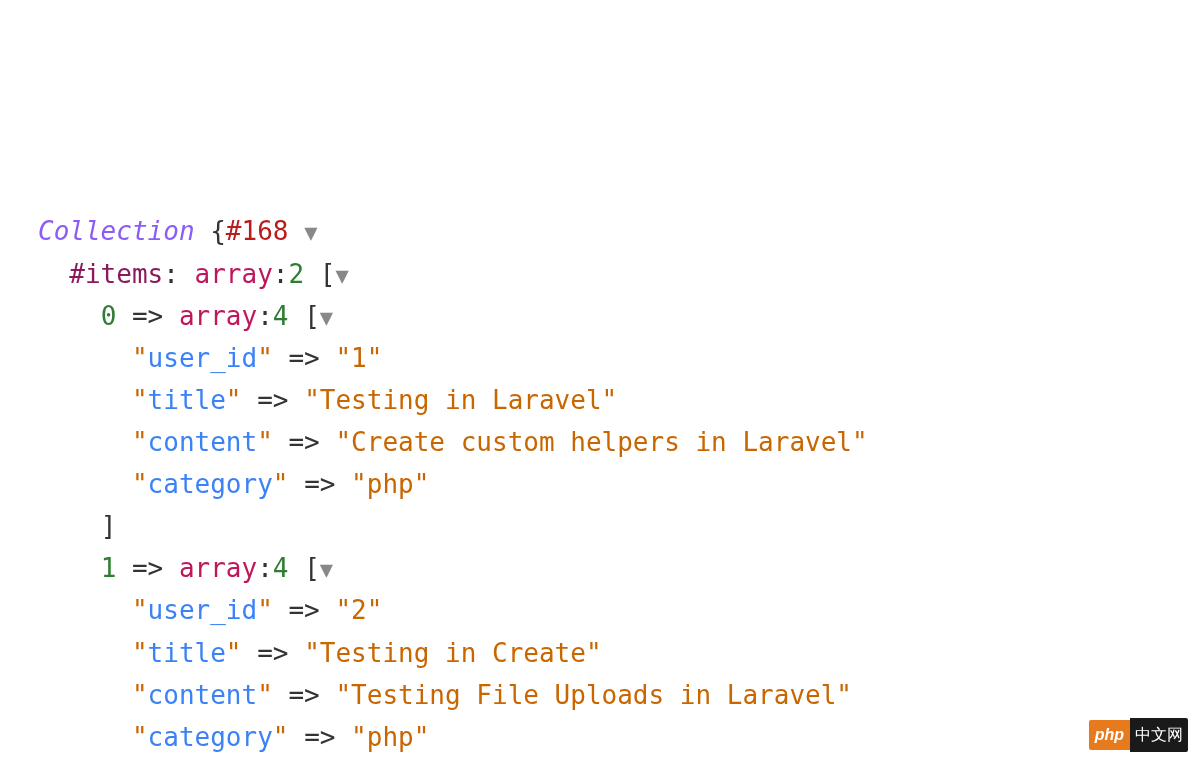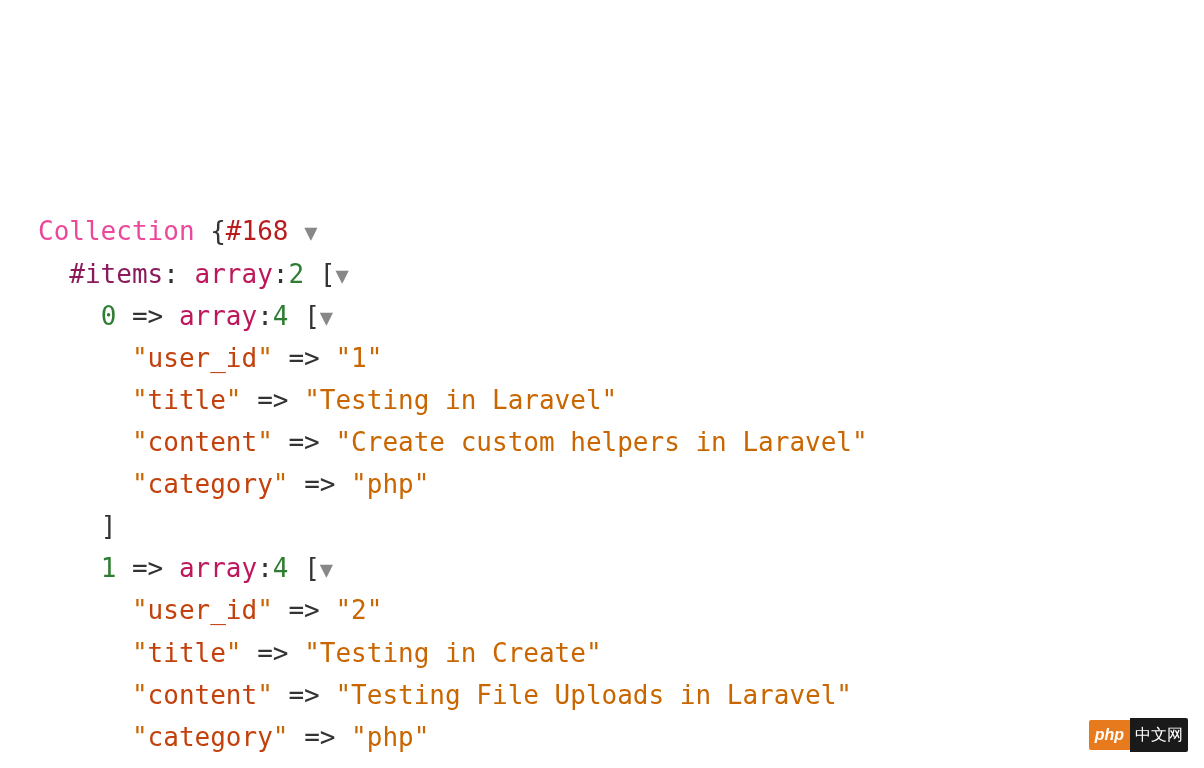--- a/index.html
+++ b/index.html
@@ -10,31 +10,31 @@
     body {
       font-family: 'DejaVu Sans Mono', 'Menlo', 'Monaco', 'Consolas', monospace;
       font-size: 26px;
       line-height: 1.62;
       background: #ffffff;
       padding: 42px 38px;
       color: #333;
       white-space: pre;
       position: relative;
     }
-    .collection { color: #ec4899; }
+    .collection { color: #8b5cf6; font-style: italic; }
     .brace { color: #333; }
     .hash-id { color: #b91c1c; }
     .caret { color: #888; font-size: 0.85em; }
     .prop { color: #8b1a5c; text-align: center; }
     .type { color: #be185d; }
     .count { color: #2e7d32; }
     .bracket { color: #333; }
     .idx { color: #2e7d32; }
     .arrow { color: #333; }
-    .key { color: #c2410c; text-align: right; }
+    .key { color: #3b82f6; text-align: right; }
     .val { color: #c96600; }
     .quote { color: #c96600; }
     .badge-container {
       position: fixed;
       right: 16px;
       bottom: 16px;
       display: flex;
       align-items: center;
       gap: 0;
     }

